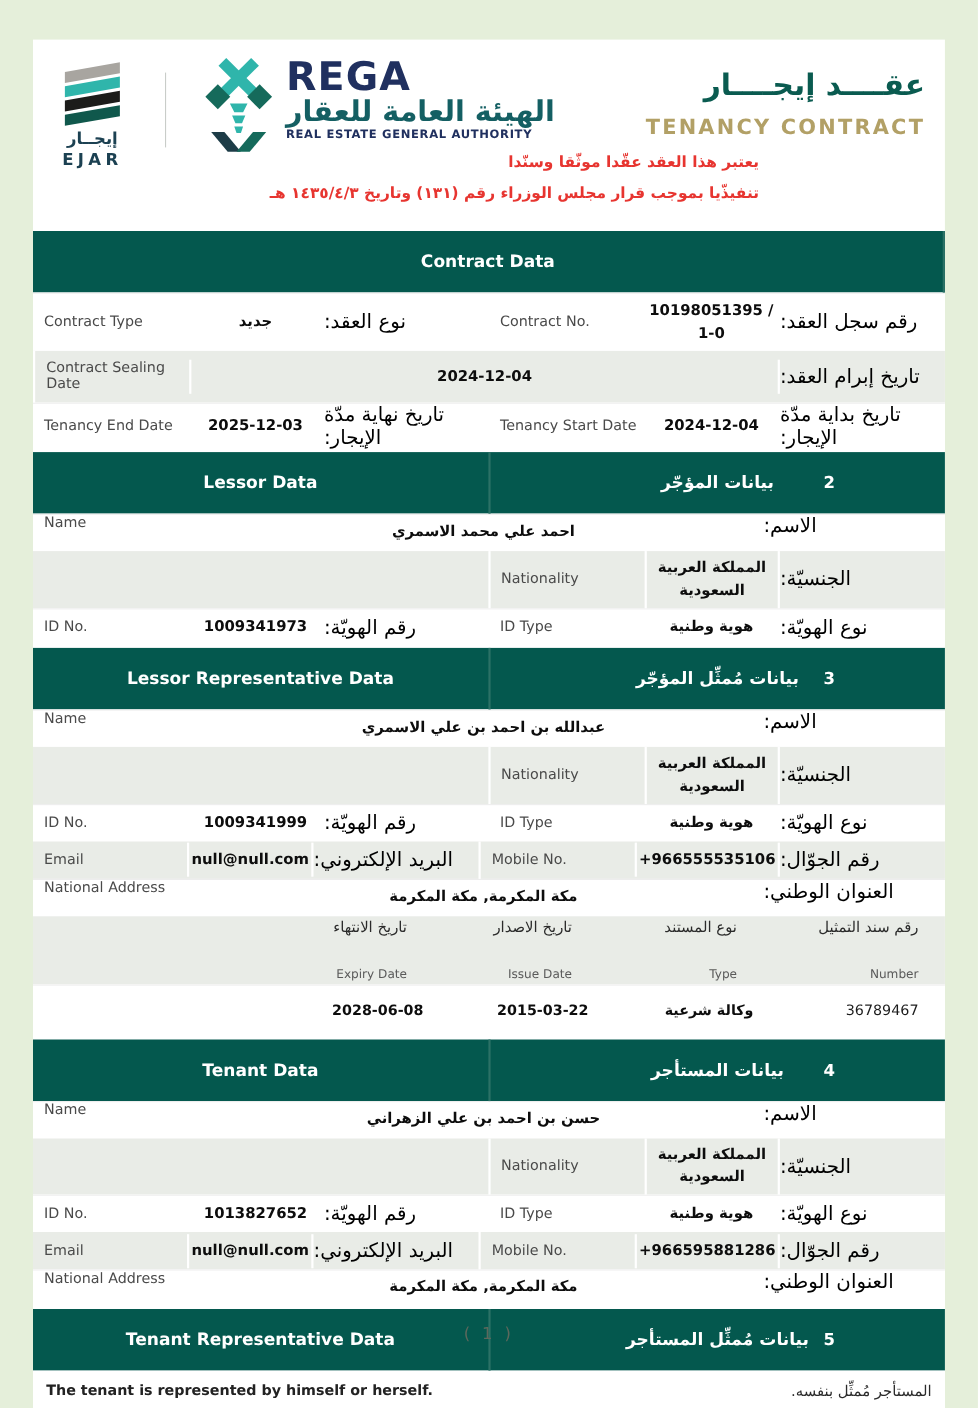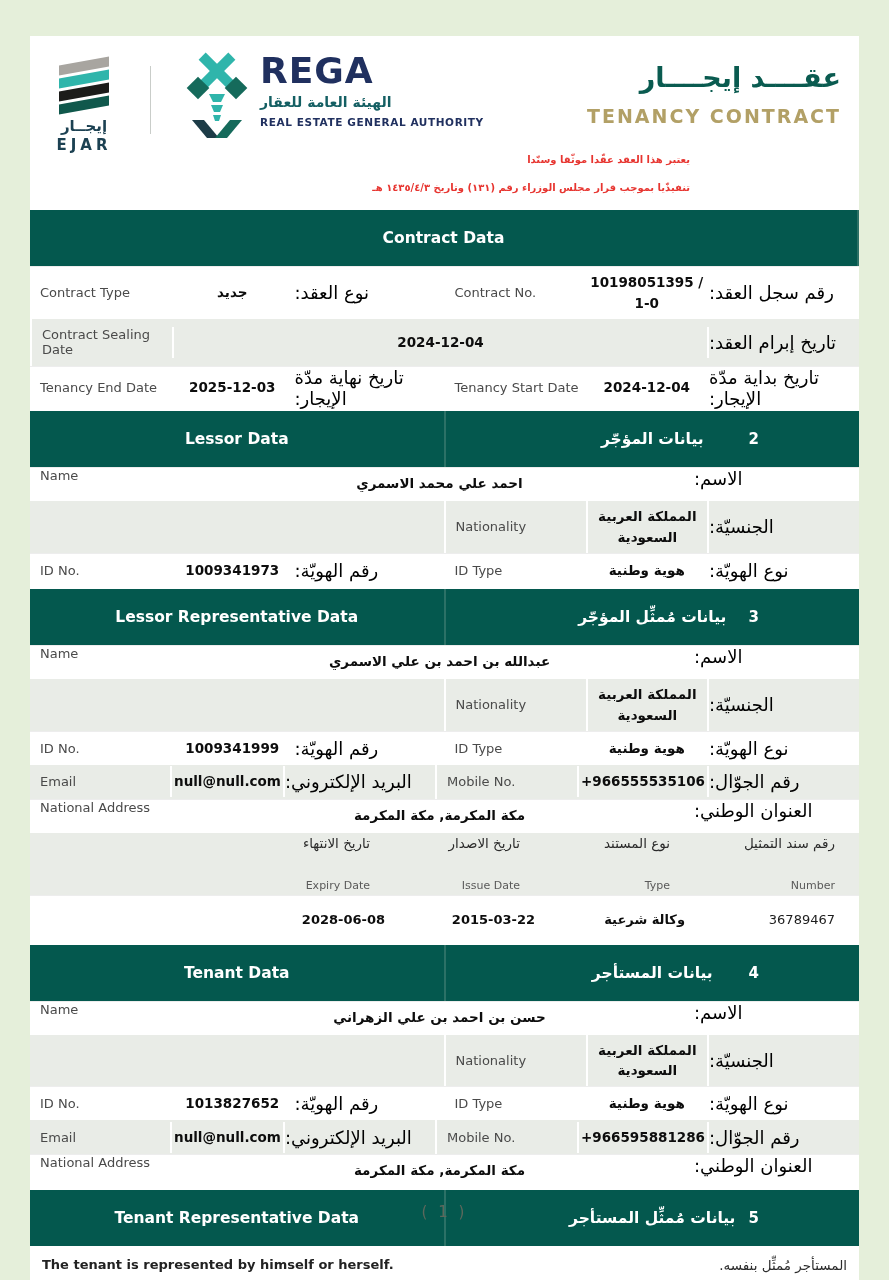--- a/index.html
+++ b/index.html
@@ -22,29 +22,29 @@
   .ejar .s1 { background:#a8a5a0; }
   .ejar .s2 { background:#2fb5ab; }
   .ejar .s3 { background:#1c1c1a; }
   .ejar .s4 { background:#10584c; }
   .ejar-ar { font-size:15px; font-weight:bold; color:#1c4152; margin-top:7px; direction:rtl; }
   .ejar-en { font-size:15px; font-weight:bold; letter-spacing:4px; color:#1c4152; margin-top:1px; }
   .logo-divider { position:absolute; left:120px; top:30px; width:1px; height:68px; background:#c9cdc9; }
   .rega { position:absolute; left:146px; top:16px; display:flex; align-items:flex-start; }
   .rega-text { margin-left:2px; }
   .rega-name { font-size:36px; font-weight:bold; color:#20305f; line-height:38px; letter-spacing:1px; }
-  .rega-ar { font-size:14px; font-weight:bold; color:#145f63; direction:rtl; text-align:left; line-height:24px; }
+  .rega-ar { font-size:26px; font-weight:bold; color:#145f63; direction:rtl; text-align:left; line-height:24px; }
   .rega-en { font-size:10.5px; font-weight:bold; color:#20305f; letter-spacing:0.6px; margin-top:2px; }
   .titles { position:absolute; right:18px; top:26px; text-align:right; }
   .t-ar { font-size:27px; font-weight:bold; color:#0a5b50; direction:rtl; }
   .t-en { font-size:19px; font-weight:bold; color:#b2a066; letter-spacing:2px; margin-top:12px; }
   .disclaimer {
-    position:absolute; right:169px; top:110px; width:560px;
+    position:absolute; right:169px; top:98px; width:560px;
     text-align:right; direction:rtl;
-    color:#e73530; font-weight:bold; font-size:10px; line-height:28px;
+    color:#e73530; font-weight:bold; font-size:14px; line-height:28px;
   }
 
   
   .sec { display:flex; height:56px; background:#04584e; color:#fff; margin-top:2px; }
   .sec-left { flex:1; display:flex; align-items:center; justify-content:center; border-right:2px solid #2c7166; }
   .sec-right { flex:1; position:relative; display:flex; align-items:center; justify-content:center; }
   .sec-en, .sec-ar { font-weight:bold; font-size:15.5px; }
   .sec-ar { direction:rtl; }
   .sec-num { position:absolute; right:100px; font-weight:bold; font-size:15px; }
 

